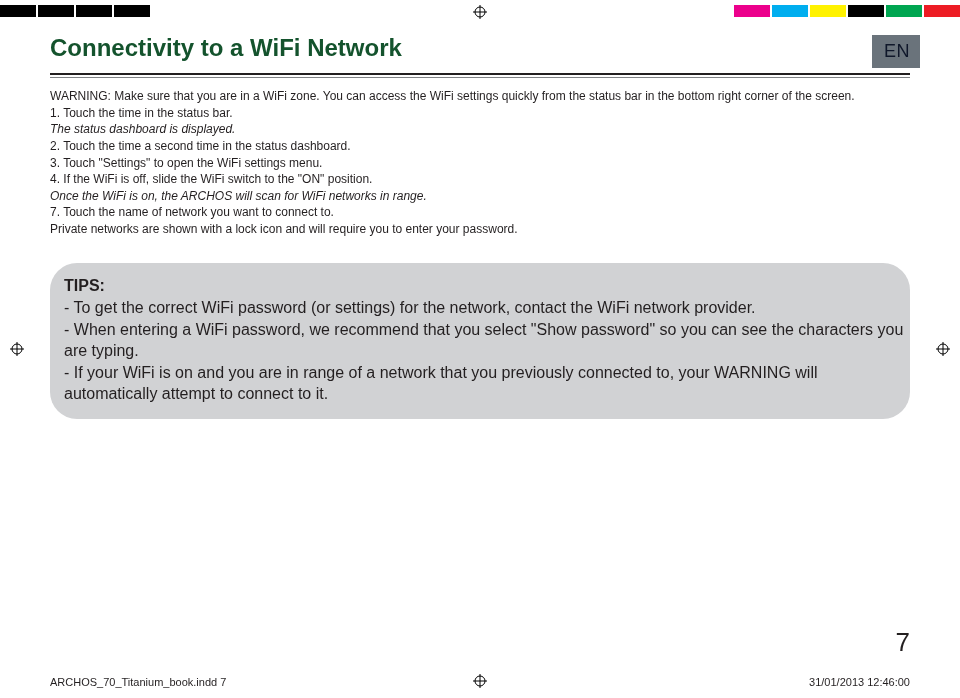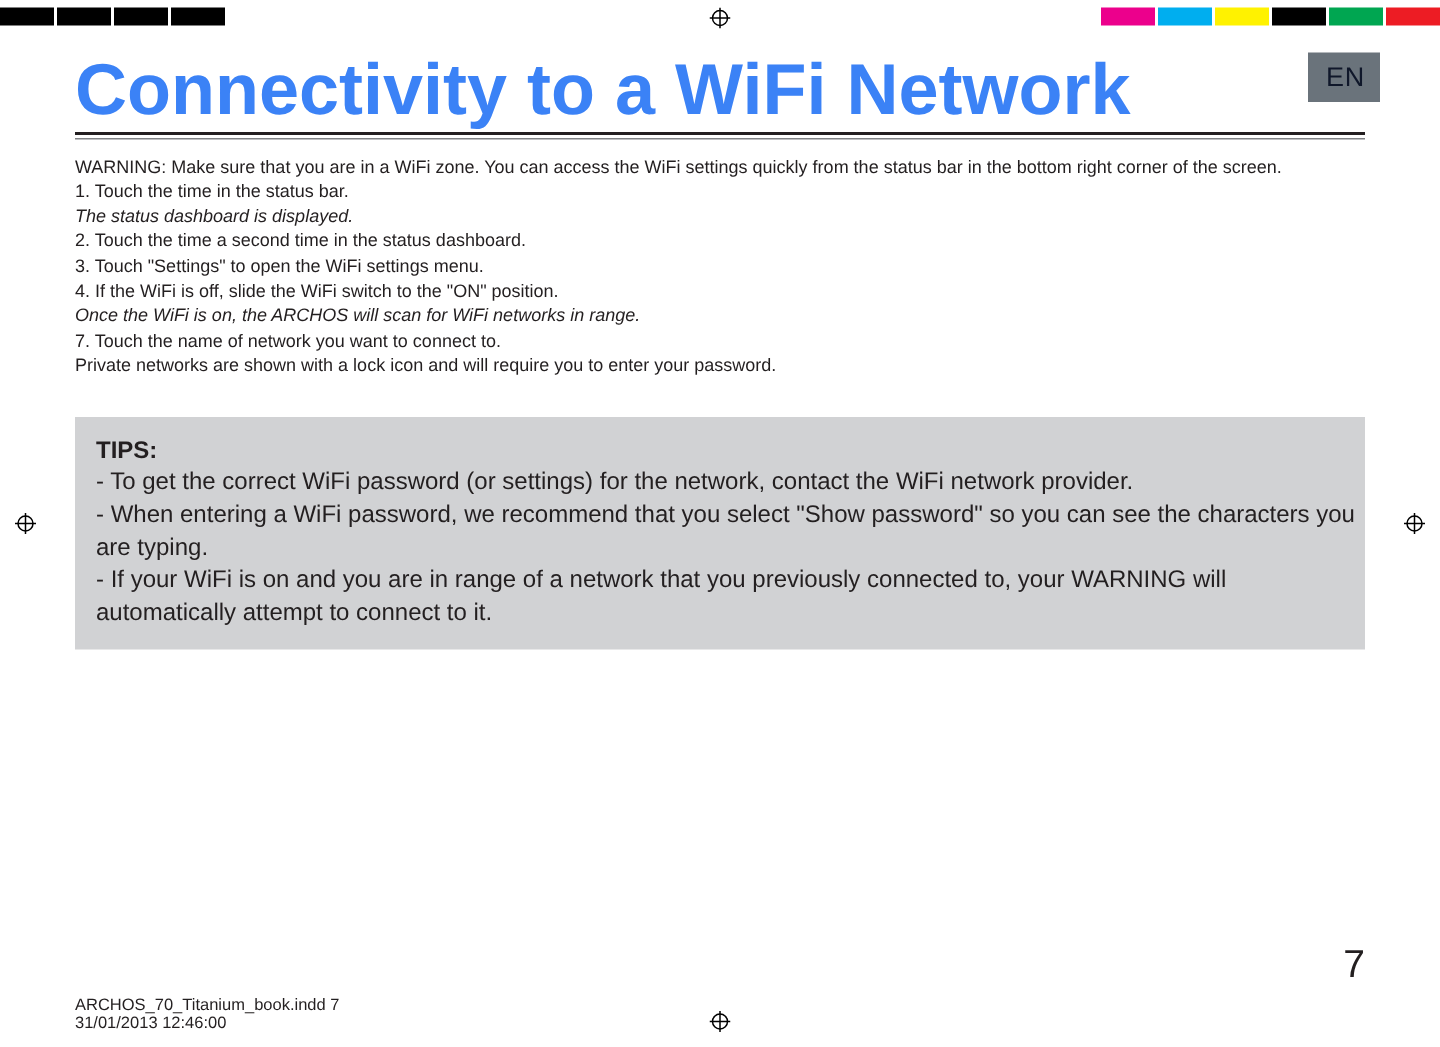--- a/index.html
+++ b/index.html
@@ -56,58 +56,59 @@
     position: absolute;
     top: 0;
     right: -10px;
     background: #6a737b;
     color: #0f172a;
     font-size: 18px;
     padding: 6px 10px 6px 12px;
     letter-spacing: 0.5px;
   }
   h1 {
-    color: #3b82f6;
+    color: #14532d;
     font-weight: 700;
-    font-size: 48px;
+    font-size: 24px;
     line-height: 1.1;
-    margin-bottom: 0;
+    margin-bottom: 12px;
   }
   .rule1 { border-top: 2px solid #231f20; margin-bottom: 2px; }
   .rule2 { border-top: 1px solid #808285; margin-bottom: 10px; }
   .body {
     font-size: 12px;
     line-height: 1.38;
     color: #231f20;
   }
   .body .italic { font-style: italic; }
   .tips {
     margin-top: 26px;
     background: #d1d2d4;
     padding: 12px 2px 14px 14px;
     font-size: 16px;
     line-height: 1.35;
+    border-radius: 27px;
   }
   .tips .head { font-weight: 700; }
   .pagenum {
     position: absolute;
     right: 0;
     bottom: 0;
     font-size: 26px;
     color: #231f20;
   }
   .footer {
     position: absolute;
     bottom: 10px;
     left: 50px;
     right: 50px;
     display: flex;
+    justify-content: space-between;
     font-size: 11px;
     color: #231f20;
-    flex-direction: column;
   }
 </style>
 </head>
 <body>
 
 <div class="regmarks">
   <div class="sw" style="background:#000"></div>
   <div class="sw" style="background:#000"></div>
   <div class="sw" style="background:#000"></div>
   <div class="sw" style="background:#000"></div>

